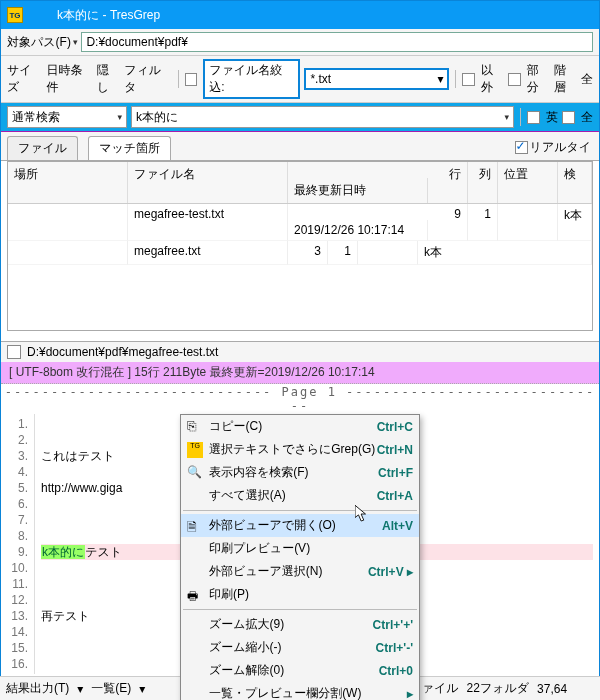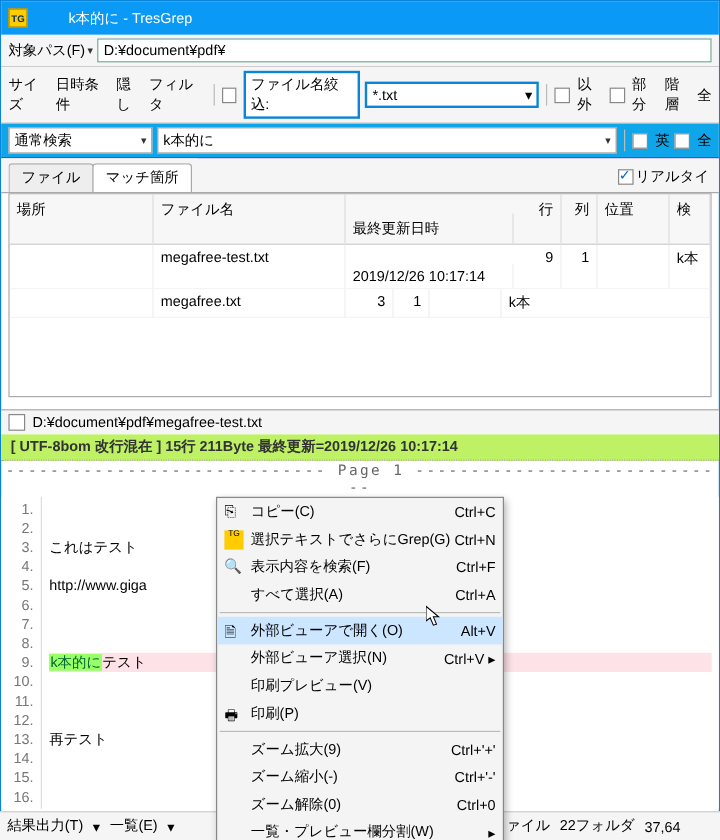--- a/index.html
+++ b/index.html
@@ -13,51 +13,51 @@
   .toolbar .drop::after { content:"▾"; font-size:9px; margin-left:2px; color:#333;}
   .path-input { flex:1; border:1px solid #7a9; background:#fff; height:20px; padding:0 4px; display:flex;align-items:center; }
   .row2 { border-bottom:1px solid #ccc; padding:3px 6px; display:flex; align-items:center; gap:4px; background:#f5f5f5;}
   .divider { width:1px; height:18px; background:#bbb; margin:0 2px;}
   .chk { width:13px;height:13px;border:1px solid #888;background:#fff;display:inline-block;vertical-align:middle;margin-right:2px;}
   .filter-lbl { border:2px solid #0a84d8; padding:1px 4px; background:#fff;}
   .filter-inp { border:2px solid #0a84d8; background:#fff; height:22px; width:150px; padding:0 4px; display:flex;align-items:center;justify-content:space-between;}
   .row3 { border-bottom:1px solid #a21caf; padding:3px 6px; display:flex; align-items:center; gap:4px; background:#0ea5e9;justify-content:flex-end;}
   .select { border:1px solid #999; background:#fff; height:22px; padding:0 4px; display:flex;align-items:center;justify-content:space-between;}
   .select .arr { font-size:9px; color:#333;}
-  .tabs { display:flex; padding:4px 6px 0 6px; background:#f5f5f5; gap:0;}
+  .tabs { display:flex; padding:4px 6px 0 6px; background:#f5f5f5; gap:11px;}
   .tab { border:1px solid #aaa; border-bottom:none; padding:3px 10px; background:#eee; border-radius:3px 3px 0 0; margin-right:-1px;}
   .tab.active { background:#fff; position:relative; z-index:2;}
   .realtime { margin-left:auto; display:flex;align-items:center; padding:4px 8px;}
   .realtime .chk { background:#fff; position:relative;}
   .realtime .chk::after{content:"✓";position:absolute;top:-3px;left:0;font-size:12px;color:#0066cc;}
   .grid { border:1px solid #aaa; background:#fff; margin:0 6px;}
   .grid-head { display:flex; background:#f7f7f7; border-bottom:1px solid #ccc;}
   .grid-head > div { padding:4px 6px; border-right:1px solid #ddd;}
   .grid-body .row { display:flex;}
   .grid-body .row > div { padding:3px 6px; border-right:1px solid #eee; border-bottom:1px solid #f4f4f4; white-space:nowrap; overflow:hidden;}
   .c-place{width:120px;} .c-name{width:160px;} .c-date{width:140px;text-align:left;margin-top:16px;} .c-line{width:40px;text-align:right;} .c-col{width:30px;text-align:right;} .c-pos{width:60px;} .c-rest{flex:1;}
   .editor-hdr { border-top:1px solid #aaa; margin-top:10px; background:#f5f5f5; padding:3px 6px; display:flex; gap:6px; align-items:center;text-align:right;}
   .doc-ico { width:14px;height:14px;border:1px solid #888;background:#fff;}
-  .meta { padding:2px 8px; color:#333; background:#bef264; border-bottom:1px dotted #aaa;font-weight:bold;}
+  .meta { padding:2px 8px; color:#333; background:#f0abfc; border-bottom:1px dotted #aaa;}
   .pageline { text-align:center; font-family:monospace; letter-spacing:2px; color:#666; padding:1px 0;}
   .editor { display:flex; background:#fff; position:relative;}
   .gutter { width:34px; text-align:right; color:#777; padding:2px 6px 2px 0; border-right:1px solid #ddd;}
   .gutter div{height:16px;line-height:16px;}
   .lines { flex:1; padding:2px 6px;}
   .lines div{height:16px;line-height:16px;}
   .hl { background:#9f6; color:#063; padding:0 1px;}
   .hl-line { background:#fde2e7; display:block; width:100%; }
   .status { position:absolute; left:0; right:0; bottom:0; height:24px; background:#f5f5f5; border-top:1px solid #ccc; display:flex; align-items:center; padding:0 6px; gap:8px; white-space:nowrap;}
   .status .seg{display:flex;align-items:center;}
   .ctx { position:absolute; top:414px; left:180px; width:240px; background:#f4f4f4; border:1px solid #888; box-shadow:2px 3px 6px rgba(0,0,0,.3); z-index:50;}
   .ctx .item{display:flex;align-items:center;padding:3px 6px 3px 28px;position:relative;justify-content:space-between;}
   .ctx .item.sel{background:#cde6ff;}
   .ctx .ico{position:absolute;left:6px;width:16px;height:16px;}
   .ctx .sep{height:1px;background:#bbb;margin:3px 2px;}
-  .ctx .sc{color:#000000;}
+  .ctx .sc{color:#0f766e;font-weight:bold;}
   .cursor { position:absolute; top:504px; left:355px; width:14px; height:20px; z-index:60; pointer-events:none;}
 </style>
 </head>
 <body>
 
 <div class="window">
 
   <div class="titlebar">
     <div class="icon">TG</div>
     <div class="title">k本的に - TresGrep</div>
@@ -228,26 +228,26 @@
       <span>すべて選択(A)</span>
       <span class="sc">Ctrl+A</span>
     </div>
   <div class="sep"></div>
   <div class="item sel">
       <span class="ico">🗎</span>
       <span>外部ビューアで開く(O)</span>
       <span class="sc">Alt+V</span>
     </div>
   <div class="item">
+      <span>印刷プレビュー(V)</span>
+      <span class="sc"></span>
+    </div>
+  <div class="item">
       <span>外部ビューア選択(N)</span>
       <span class="sc">Ctrl+V ▸</span>
-    </div>
-  <div class="item">
-      <span>印刷プレビュー(V)</span>
-      <span class="sc"></span>
     </div>
   <div class="item">
       <span class="ico">🖶</span>
       <span>印刷(P)</span>
       <span class="sc"></span>
     </div>
   <div class="sep"></div>
   <div class="item">
       <span>ズーム拡大(9)</span>
       <span class="sc">Ctrl+'+'</span>

